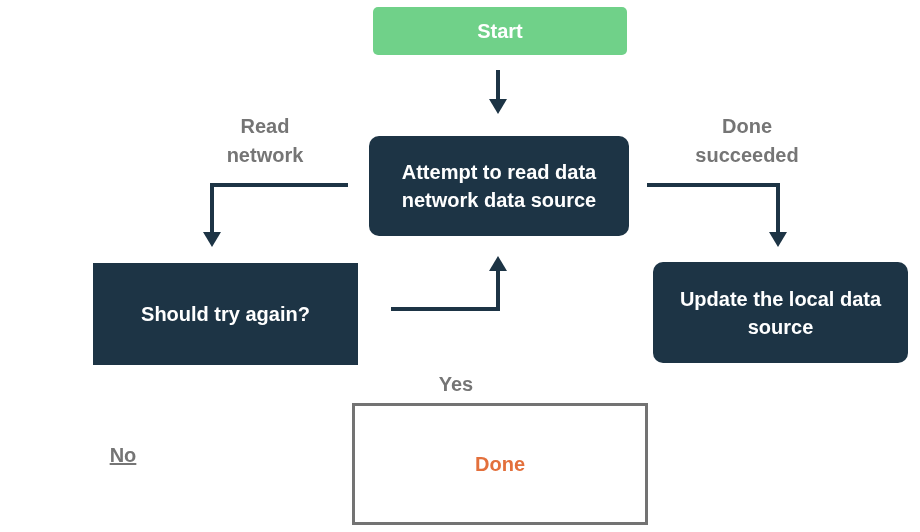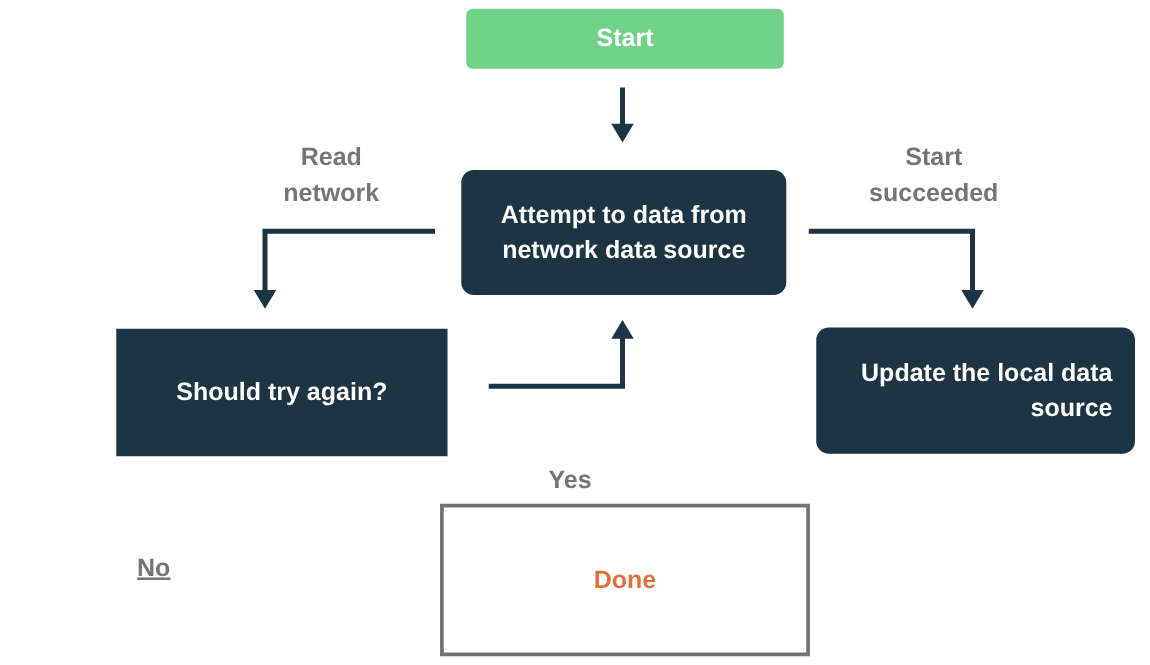--- a/index.html
+++ b/index.html
@@ -41,21 +41,20 @@
   .node-should {
     left: 93px; top: 263px; width: 265px; height: 102px;
     background: #1d3445;
     border-radius: 0;
   }
   .node-update {
     left: 653px; top: 262px; width: 255px; height: 101px;
     background: #1d3445;
     border-radius: 10px;
     padding: 0 18px;
-    text-align: right;
   }
   .node-done {
     left: 352px; top: 403px; width: 296px; height: 122px;
     background: #ffffff;
     border: 3px solid #737373;
     border-radius: 0;
     color: #e3703c;
   }
   .edge-label {
     position: absolute;
@@ -108,36 +107,36 @@
       <path d="M391 309 H498 V270"></path>
       <polygon points="489,271 507,271 498,256"></polygon>
     </g>
   </svg>
 
   <div class="node node-start">
     <span>Start</span>
   </div>
 
   <div class="node node-attempt">
-    <span>Attempt to data from network data source</span>
+    <span>Attempt to read data network data source</span>
   </div>
 
   <div class="node node-should">
     <span>Should try again?</span>
   </div>
 
   <div class="node node-update">
     <span>Update the local data source</span>
   </div>
 
   <div class="node node-done">
     <span>Done</span>
   </div>
 
   <div class="edge-label lbl-read-failed">Read network</div>
 
-  <div class="edge-label lbl-read-succeeded">Start succeeded</div>
+  <div class="edge-label lbl-read-succeeded">Done succeeded</div>
 
   <div class="edge-label lbl-yes">Yes</div>
 
   <div class="edge-label lbl-no">No</div>
 
 </div>
 
 </body></html>

